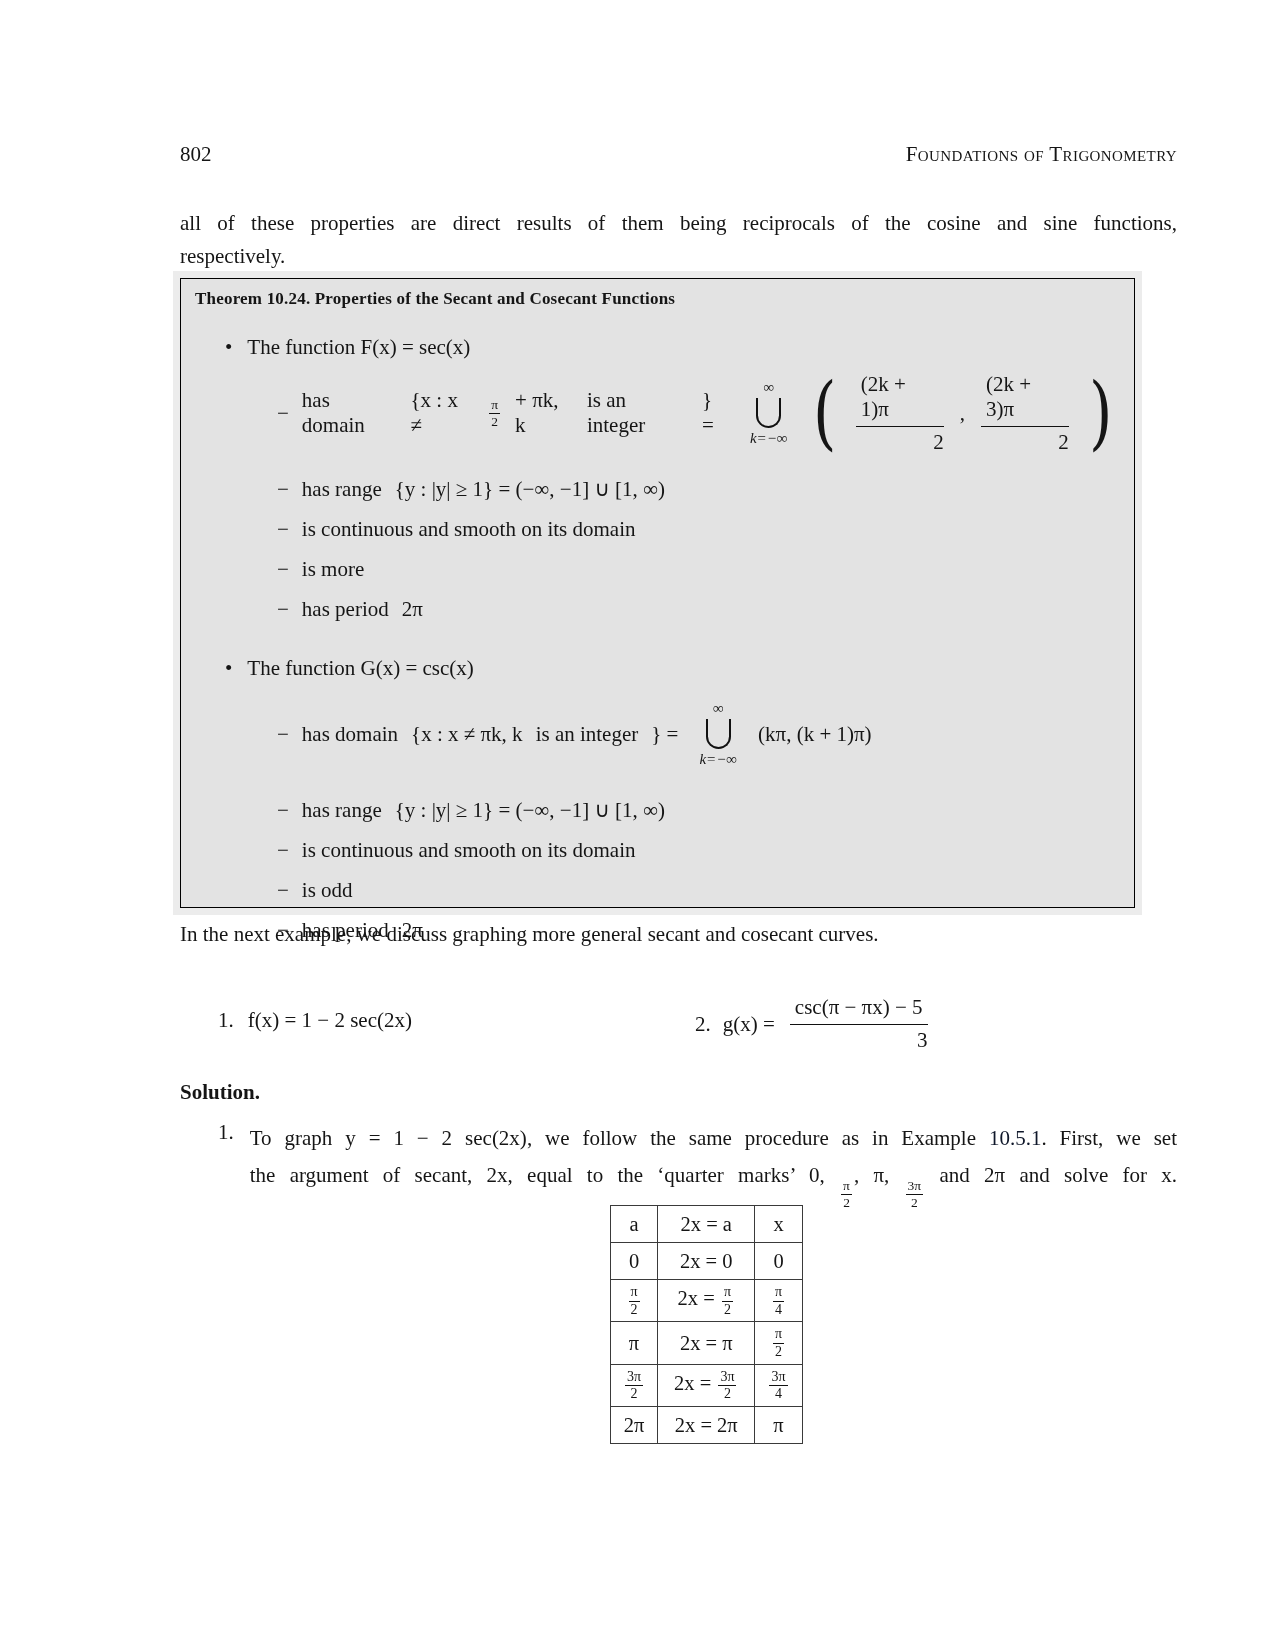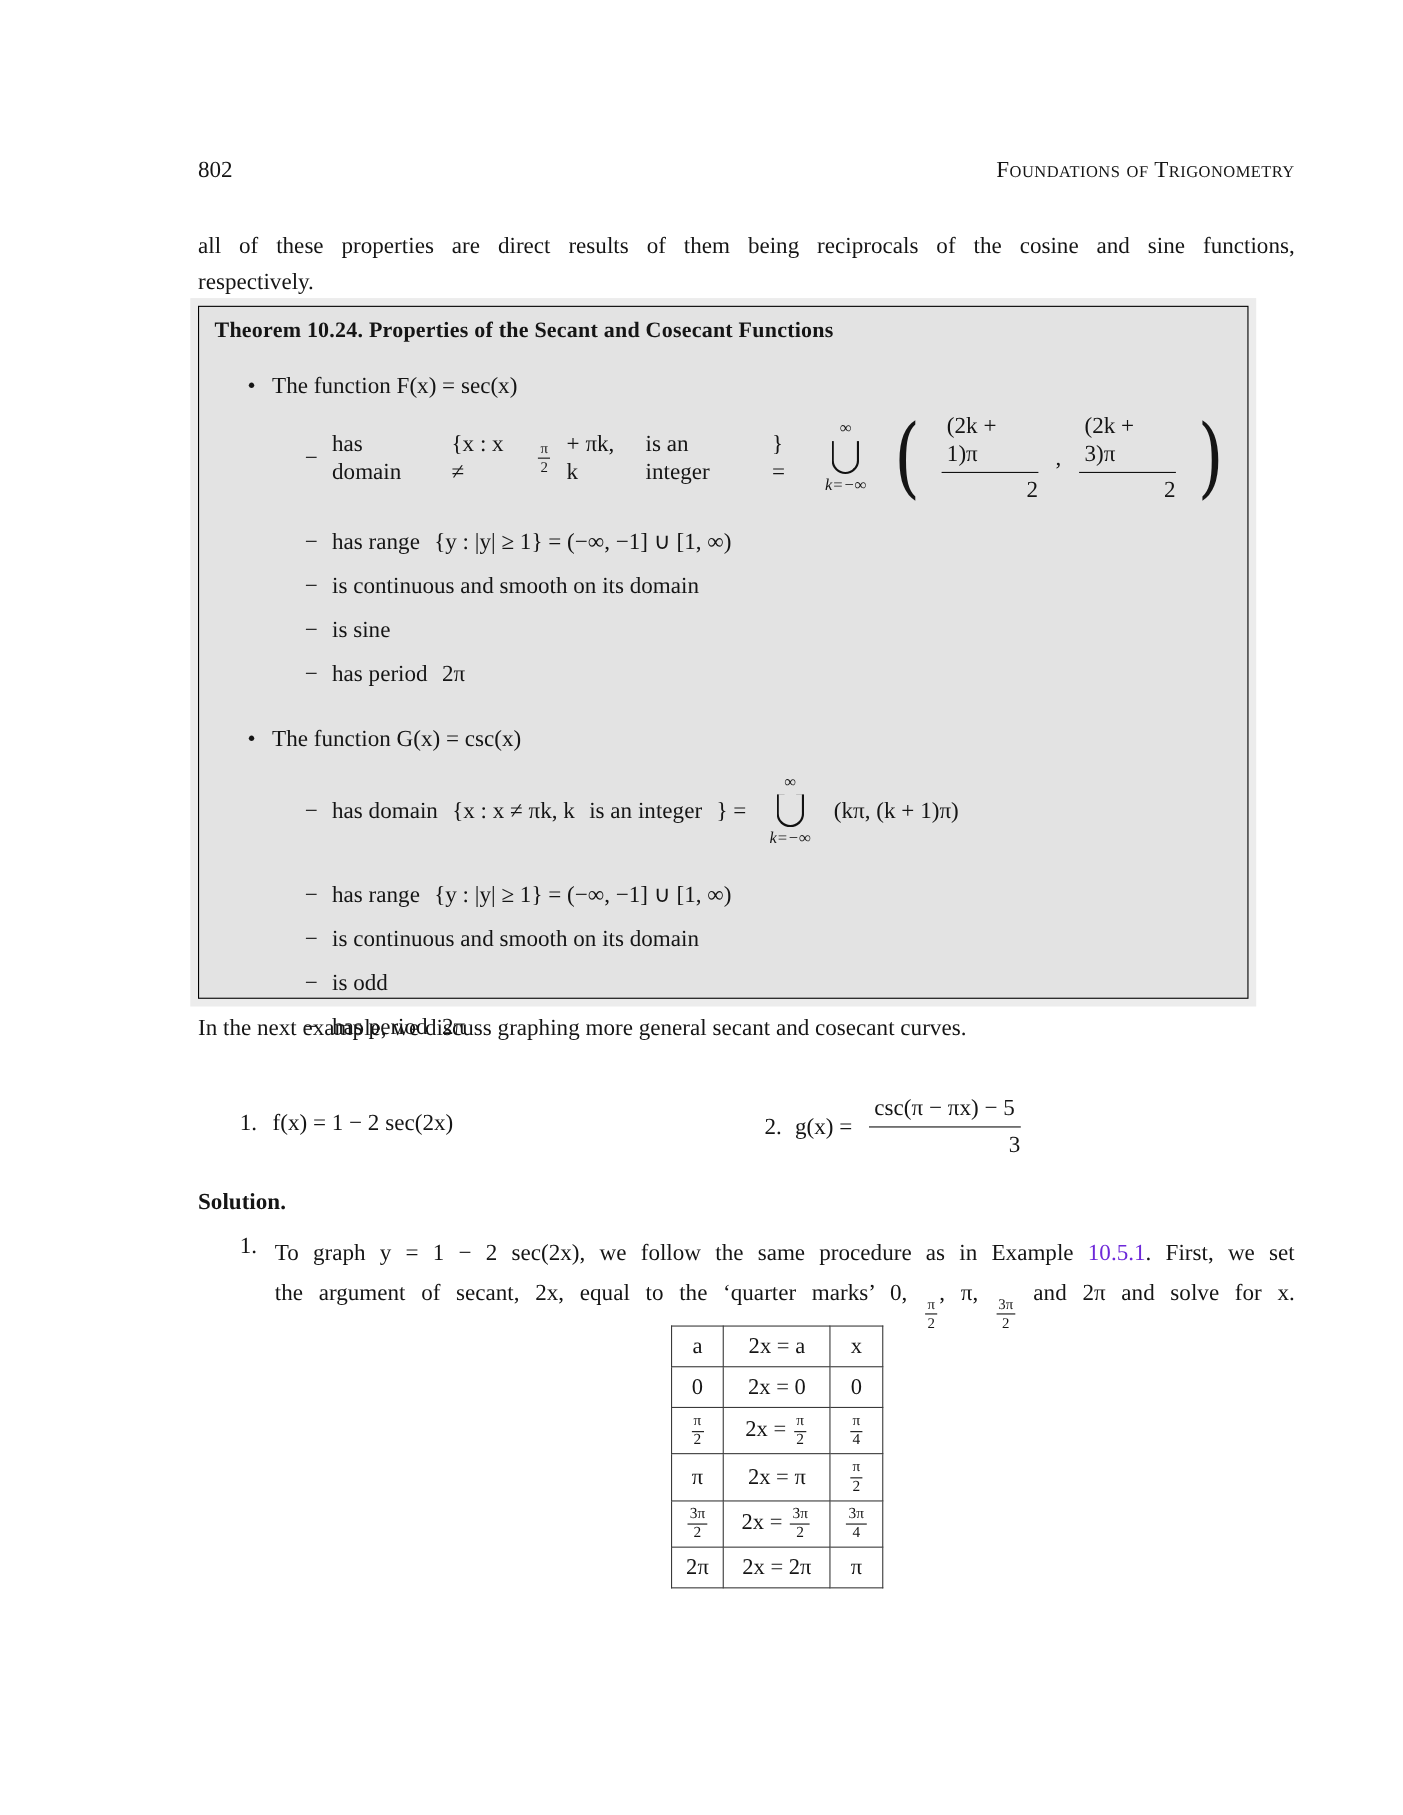--- a/index.html
+++ b/index.html
@@ -17,21 +17,21 @@
 
   
   .intro{ position:absolute; top:207px; left:140px; width:997px; line-height:33px; }
   .jline{ text-align:justify; text-align-last:justify; }
 
   
   .thm-outer{ position:absolute; top:271px; left:133px; width:969px; height:644px;
     background:#ececec; padding:7px; }
   .thm{ width:100%; height:100%; border:1.6px solid #000; background:#e3e3e3;
     padding:10px 18px 8px 14px; }
-  .thm-title{ font-weight:bold; font-size:20px; letter-spacing:.2px; }
+  .thm-title{ font-weight:bold; font-size:17px; letter-spacing:.2px; }
 
   .bullet-row{ display:flex; gap:15px; margin:26px 0 0 30px; align-items:baseline; }
   .dash-row{ display:flex; gap:13px; margin:15px 0 0 82px; align-items:baseline; }
   .display-row{ align-items:center; margin-top:4px; min-height:98px; }
 
   .mi{ }
   .rm{ font-style:normal; }
 
   
   .bigcup{ display:inline-flex; flex-direction:column; align-items:center;
@@ -138,21 +138,21 @@
         <span class="rm">{y : |y| ≥ 1} = (−∞, −1] ∪ [1, ∞)</span>
       </div>
 
       <div class="dash-row">
         <span>−</span>
         <span class="rm">is continuous and smooth on its domain</span>
       </div>
 
       <div class="dash-row">
         <span>−</span>
-        <span class="rm">is sine</span>
+        <span class="rm">is more</span>
       </div>
 
       <div class="dash-row">
         <span>−</span>
         <span class="rm">has period</span>
         <span class="mi">2π</span>
       </div>
 
       <div class="bullet-row" style="margin-top:34px;">
         <span>•</span>
@@ -224,21 +224,21 @@
 
   <div class="solution-label bold">Solution.</div>
 
   <div class="sol-item">
     <span>1.</span>
     <div class="sol-text">
       <div class="sol-line">
         <span class="rm">To graph</span>
         <span class="mi">y = 1 − 2</span>
         <span class="rm">sec</span><span class="mi">(2x)</span><span class="rm">, we follow the same procedure as in Example</span>
-        <a href="#" class="reflink" style="color:#6d28d9">10.5.1</a><span class="rm">. First, we set</span>
+        <a href="#" class="reflink" style="color:#0f172a">10.5.1</a><span class="rm">. First, we set</span>
       </div>
       <div class="sol-line">
         <span class="rm">the argument of secant,</span>
         <span class="mi">2x</span><span class="rm">, equal to the ‘quarter marks’</span>
         <span class="rm">0,</span>
         <span class="sfrac"><span class="num">π</span><span class="den"></span><span class="den">2</span></span><span class="rm">,</span>
         <span class="mi">π,</span>
         <span class="sfrac"><span class="num">3π</span><span class="den">2</span></span>
         <span class="rm">and</span>
         <span class="mi">2π</span>

